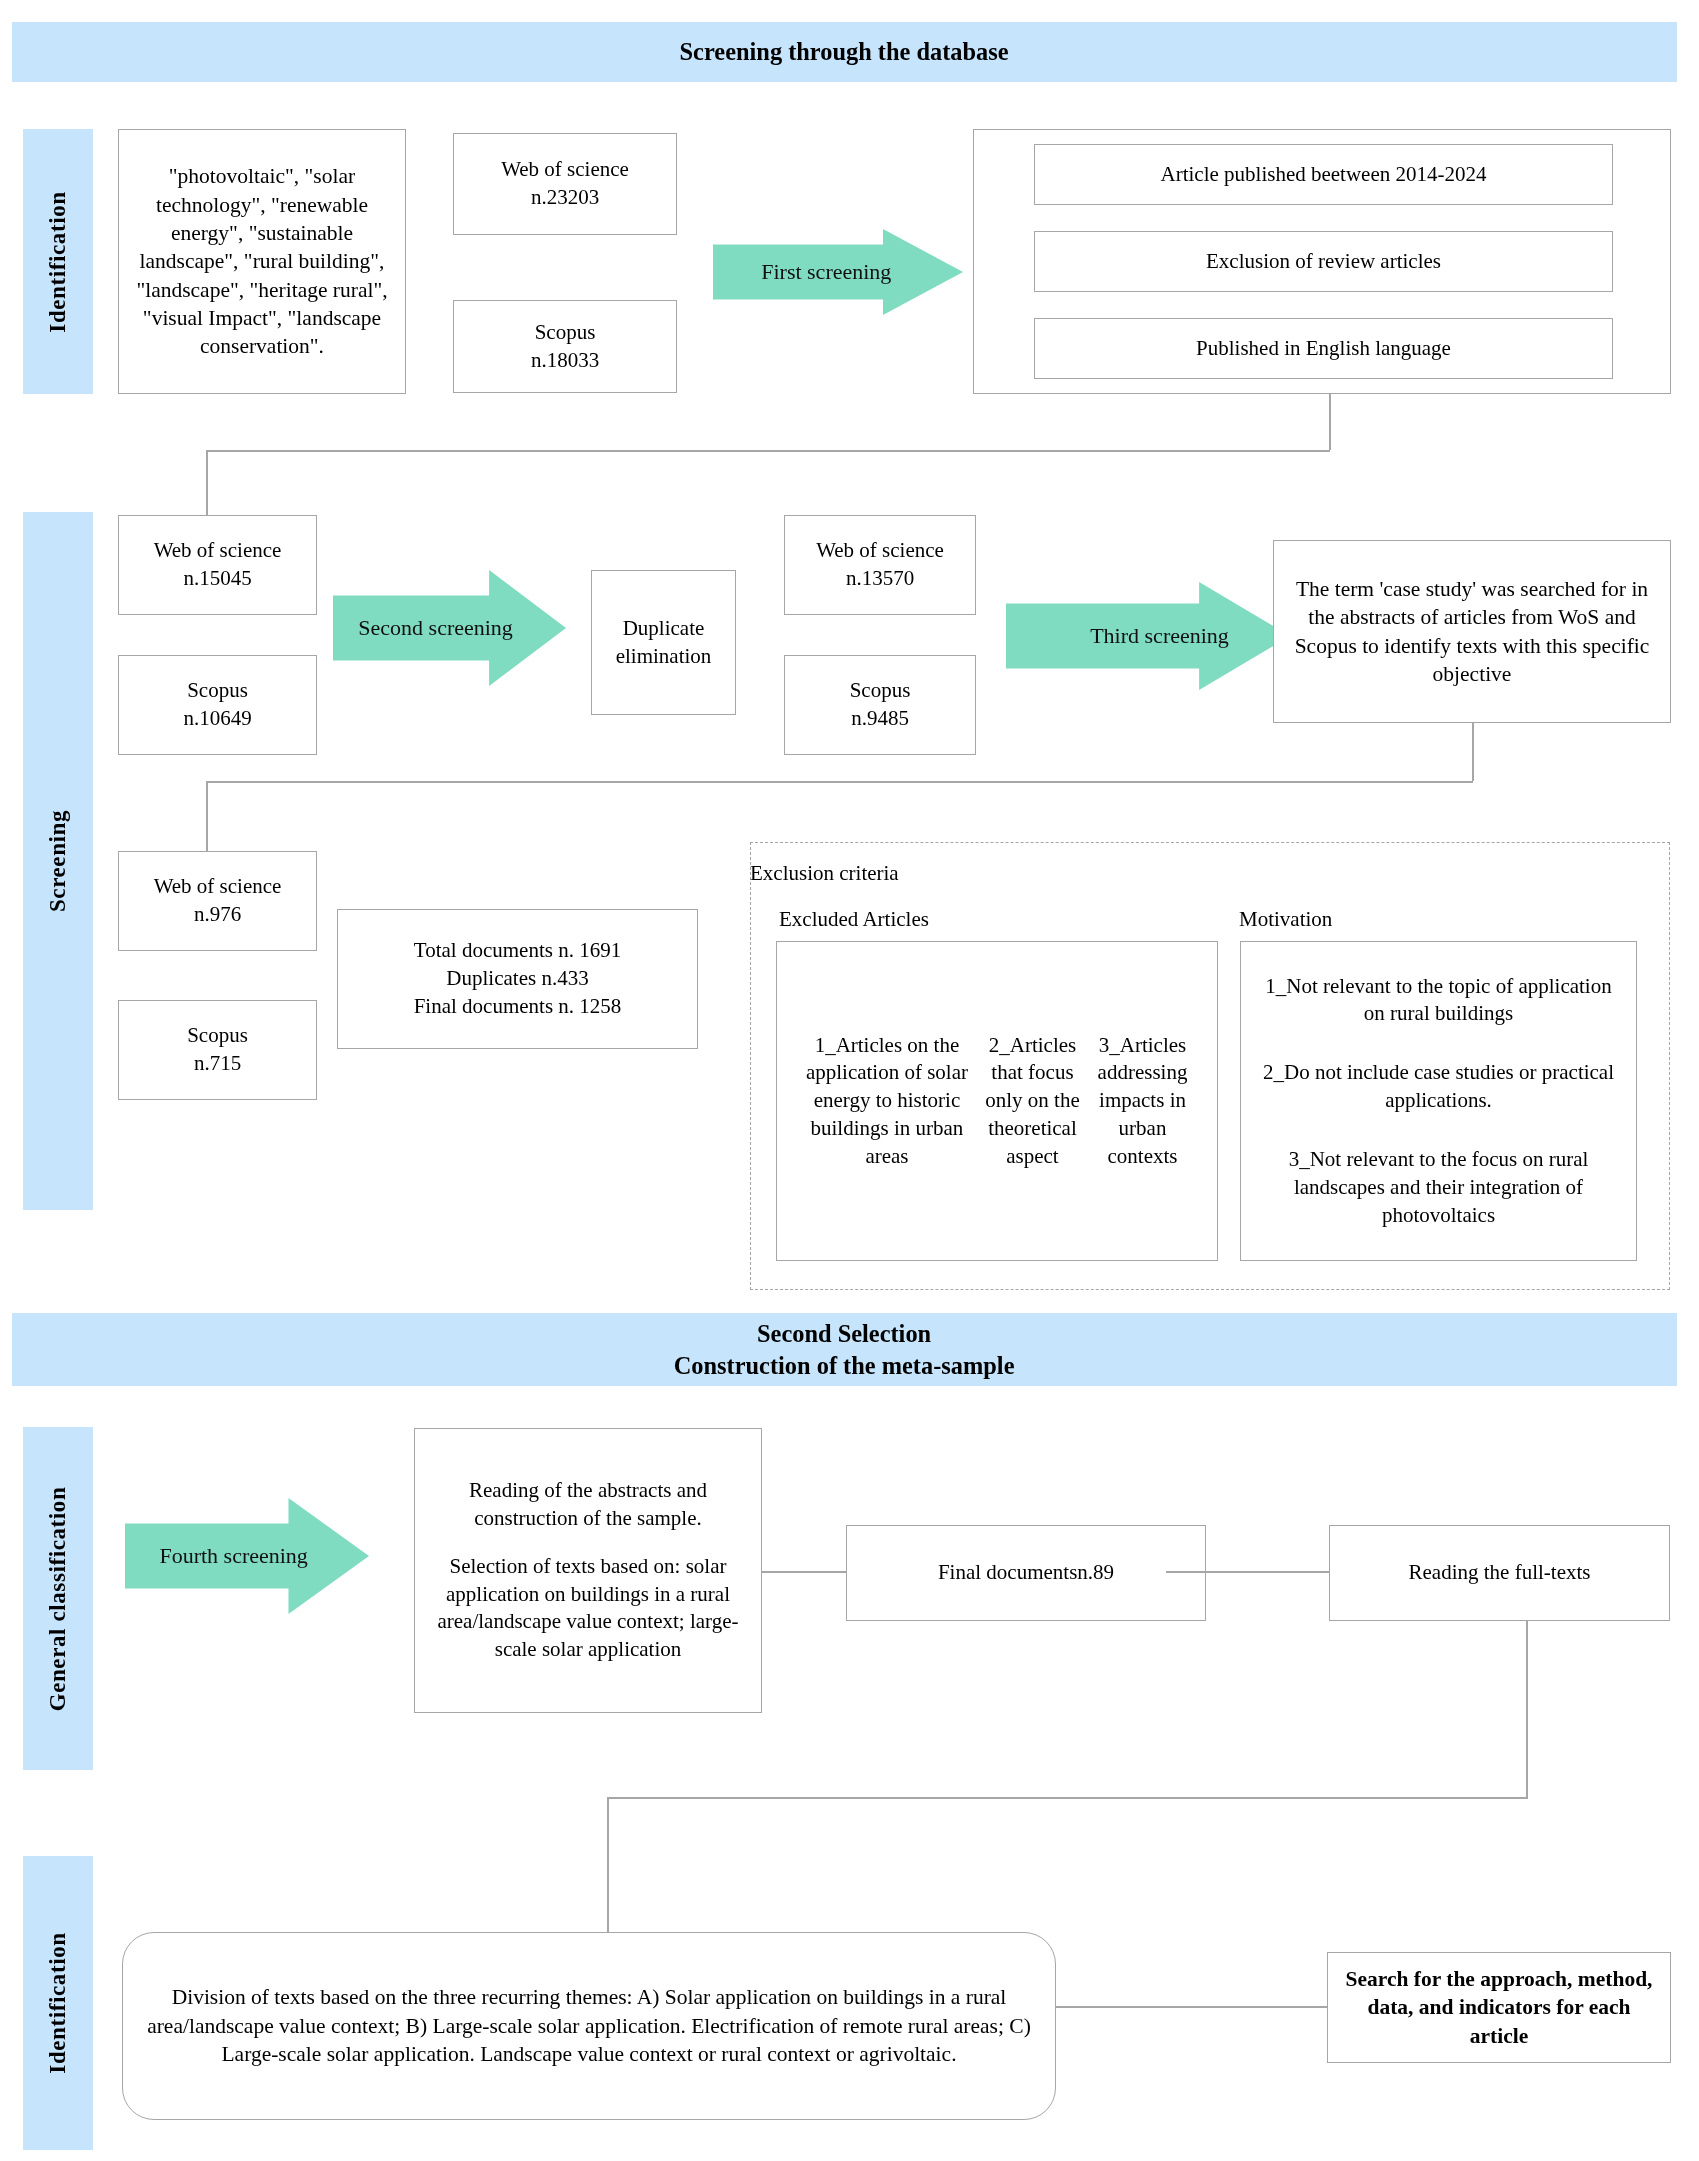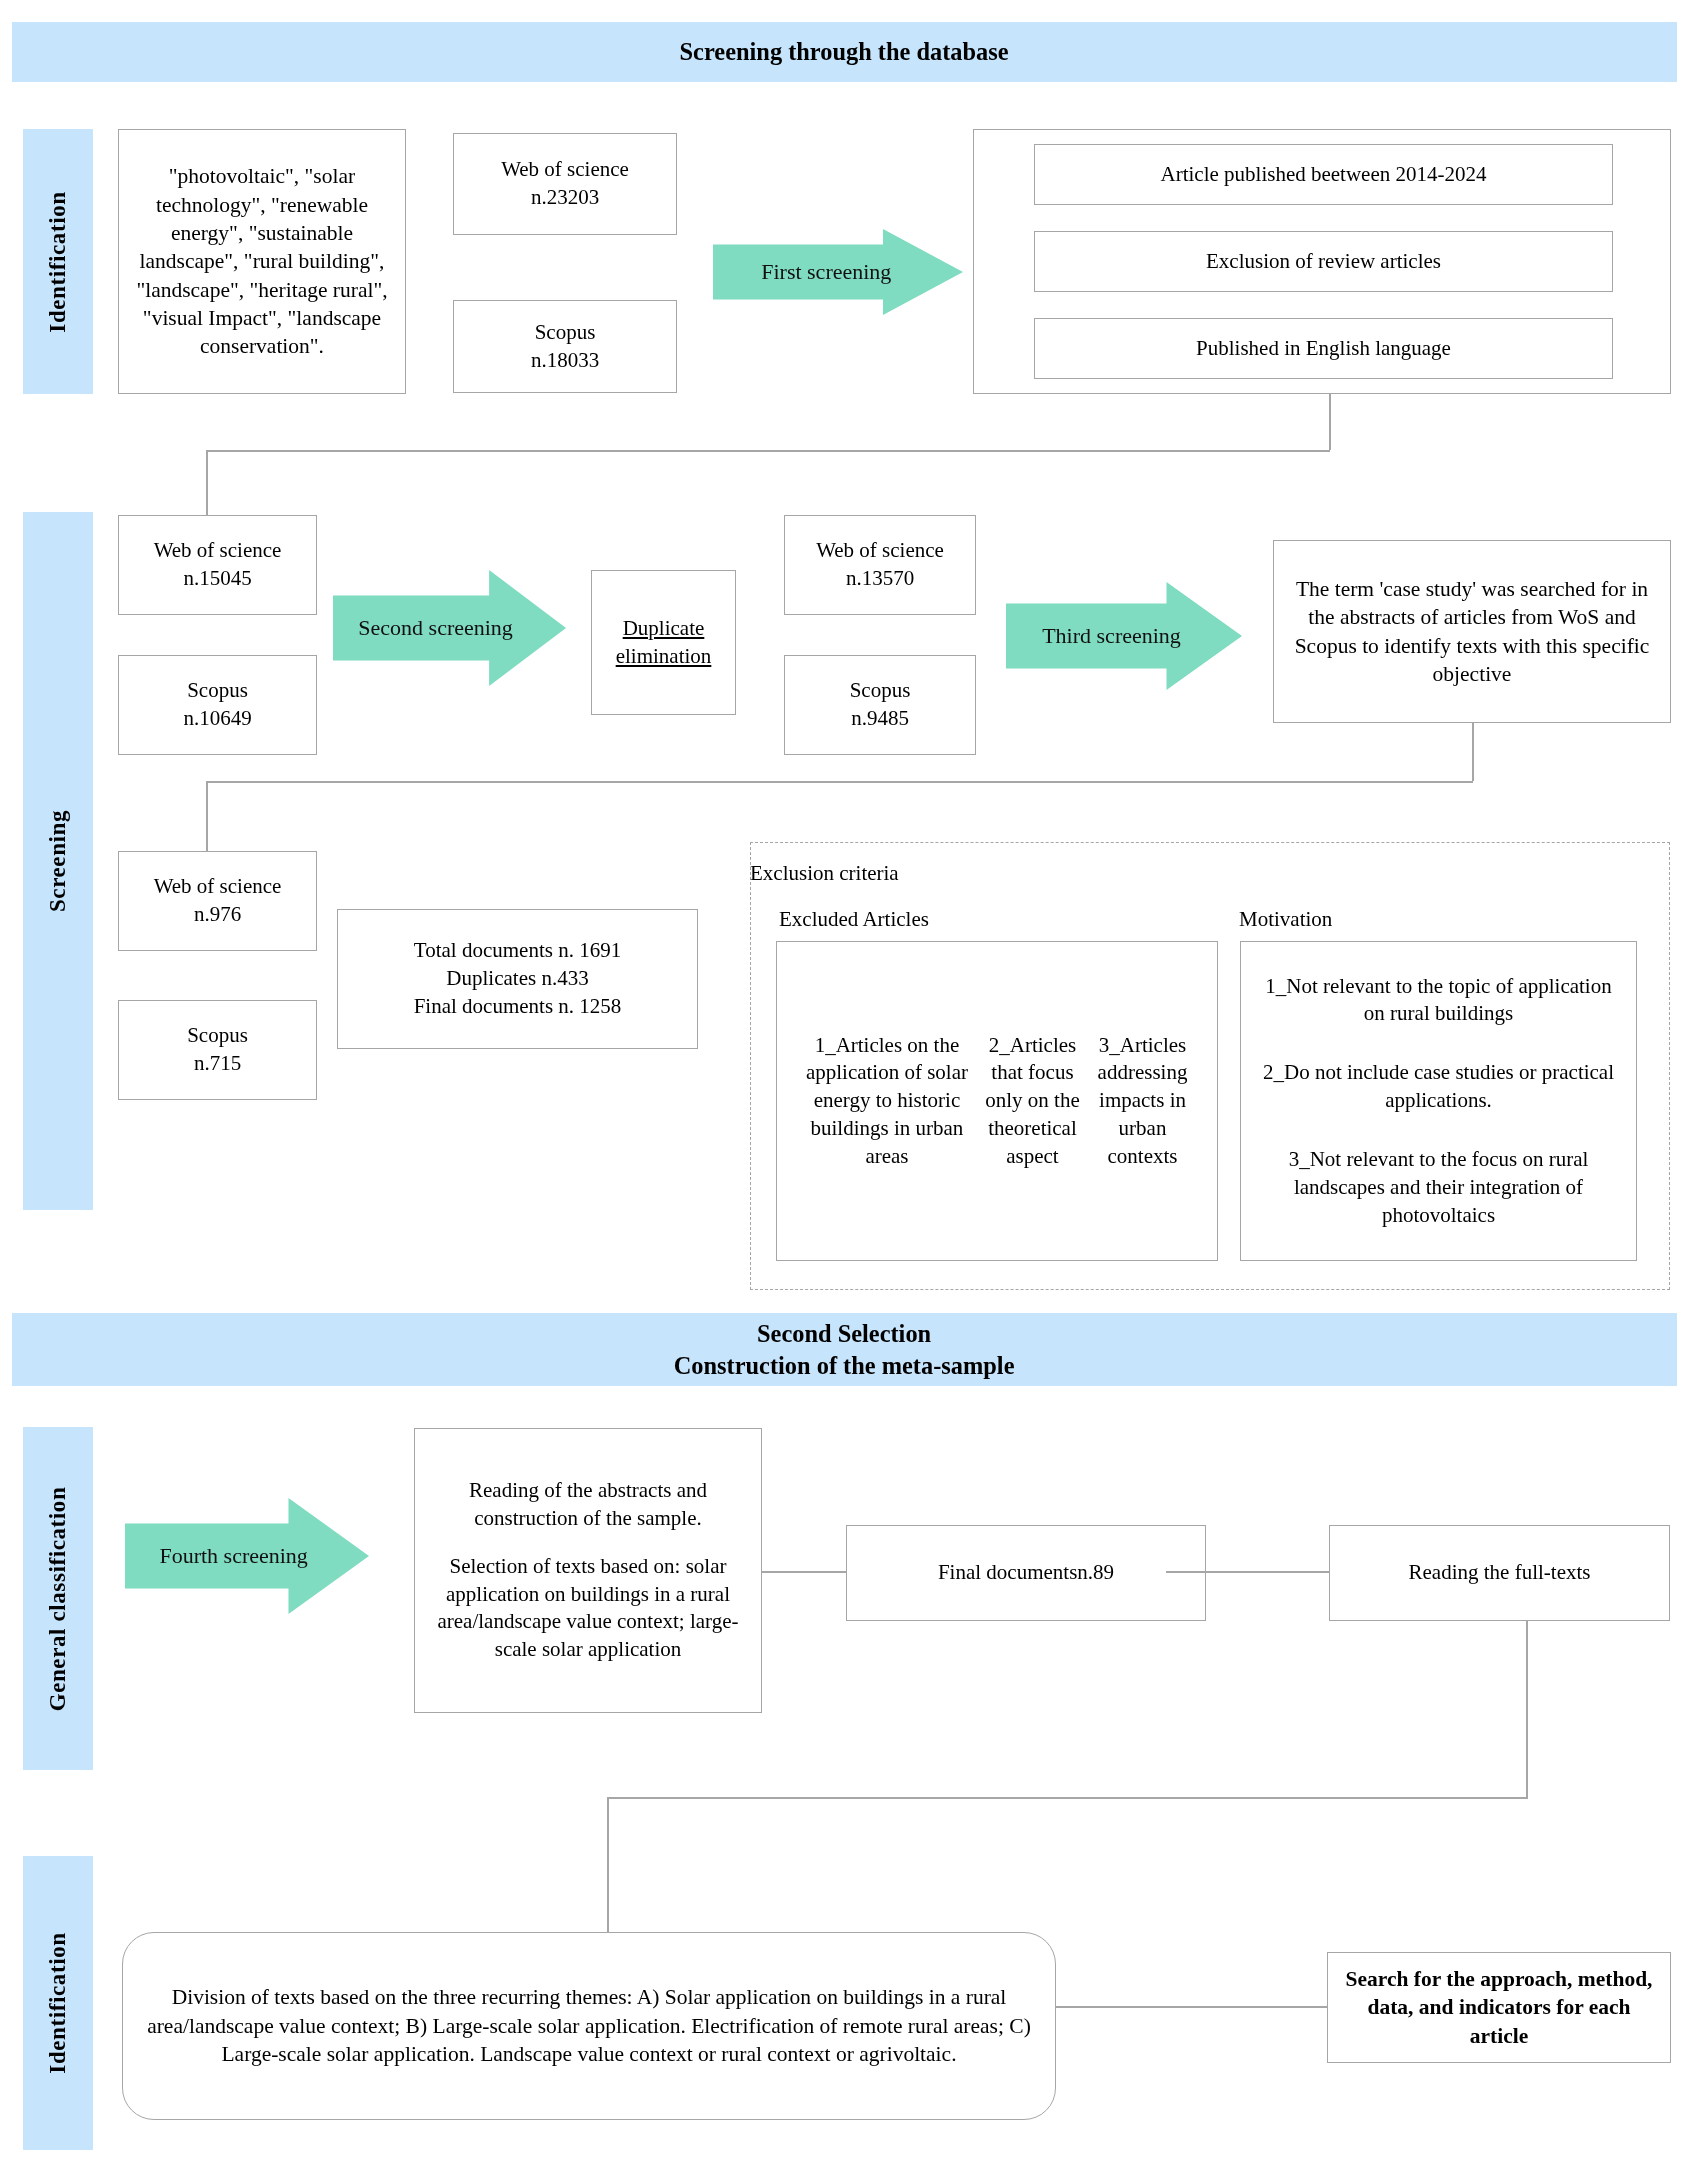--- a/index.html
+++ b/index.html
@@ -145,36 +145,36 @@
   <div class="box" style="left:118px; top:655px; width:199px; height:100px; flex-direction:column;">
     <span>Scopus</span>
     <span>n.10649</span>
   </div>
 
   <div class="arrow" style="left:333px; top:570px; width:233px; height:116px;
               clip-path:polygon(0 22%, 67% 22%, 67% 0, 100% 50%, 67% 100%, 67% 78%, 0 78%);">
     <span class="atxt">Second screening</span>
   </div>
 
-  <div class="box" style="left:591px; top:570px; width:145px; height:145px; flex-direction:column;text-decoration:underline;">
+  <div class="box" style="left:591px; top:570px; width:145px; height:145px; flex-direction:column;">
     <span>Duplicate elimination</span>
   </div>
 
   <div class="box" style="left:784px; top:515px; width:192px; height:100px; flex-direction:column;">
     <span>Web of science</span>
     <span>n.13570</span>
   </div>
 
   <div class="box" style="left:784px; top:655px; width:192px; height:100px; flex-direction:column;">
     <span>Scopus</span>
     <span>n.9485</span>
   </div>
 
   <div class="arrow" style="left:1006px; top:582px; width:236px; height:108px;
-              clip-path:polygon(0 20%, 68% 20%, 68% 0, 100% 50%, 68% 100%, 68% 80%, 0 80%);">
+              clip-path:polygon(0 20%, 68% 20%, 68% 0, 100% 50%, 68% 100%, 68% 80%, 0 80%);padding-left:48px;">
     <span class="atxt">Third screening</span>
   </div>
 
   <div class="box" style="left:1273px; top:540px; width:398px; height:183px; font-size:21.5px;">
     <span>The term 'case study' was searched for in the abstracts of articles from WoS and Scopus to identify texts with this specific objective</span>
   </div>
 
   <div class="vline" style="left:1472px; top:723px; height:58px;"></div>
   <div class="hline" style="left:206px; top:781px; width:1267px;"></div>
   <div class="vline" style="left:206px; top:781px; height:70px;"></div>

